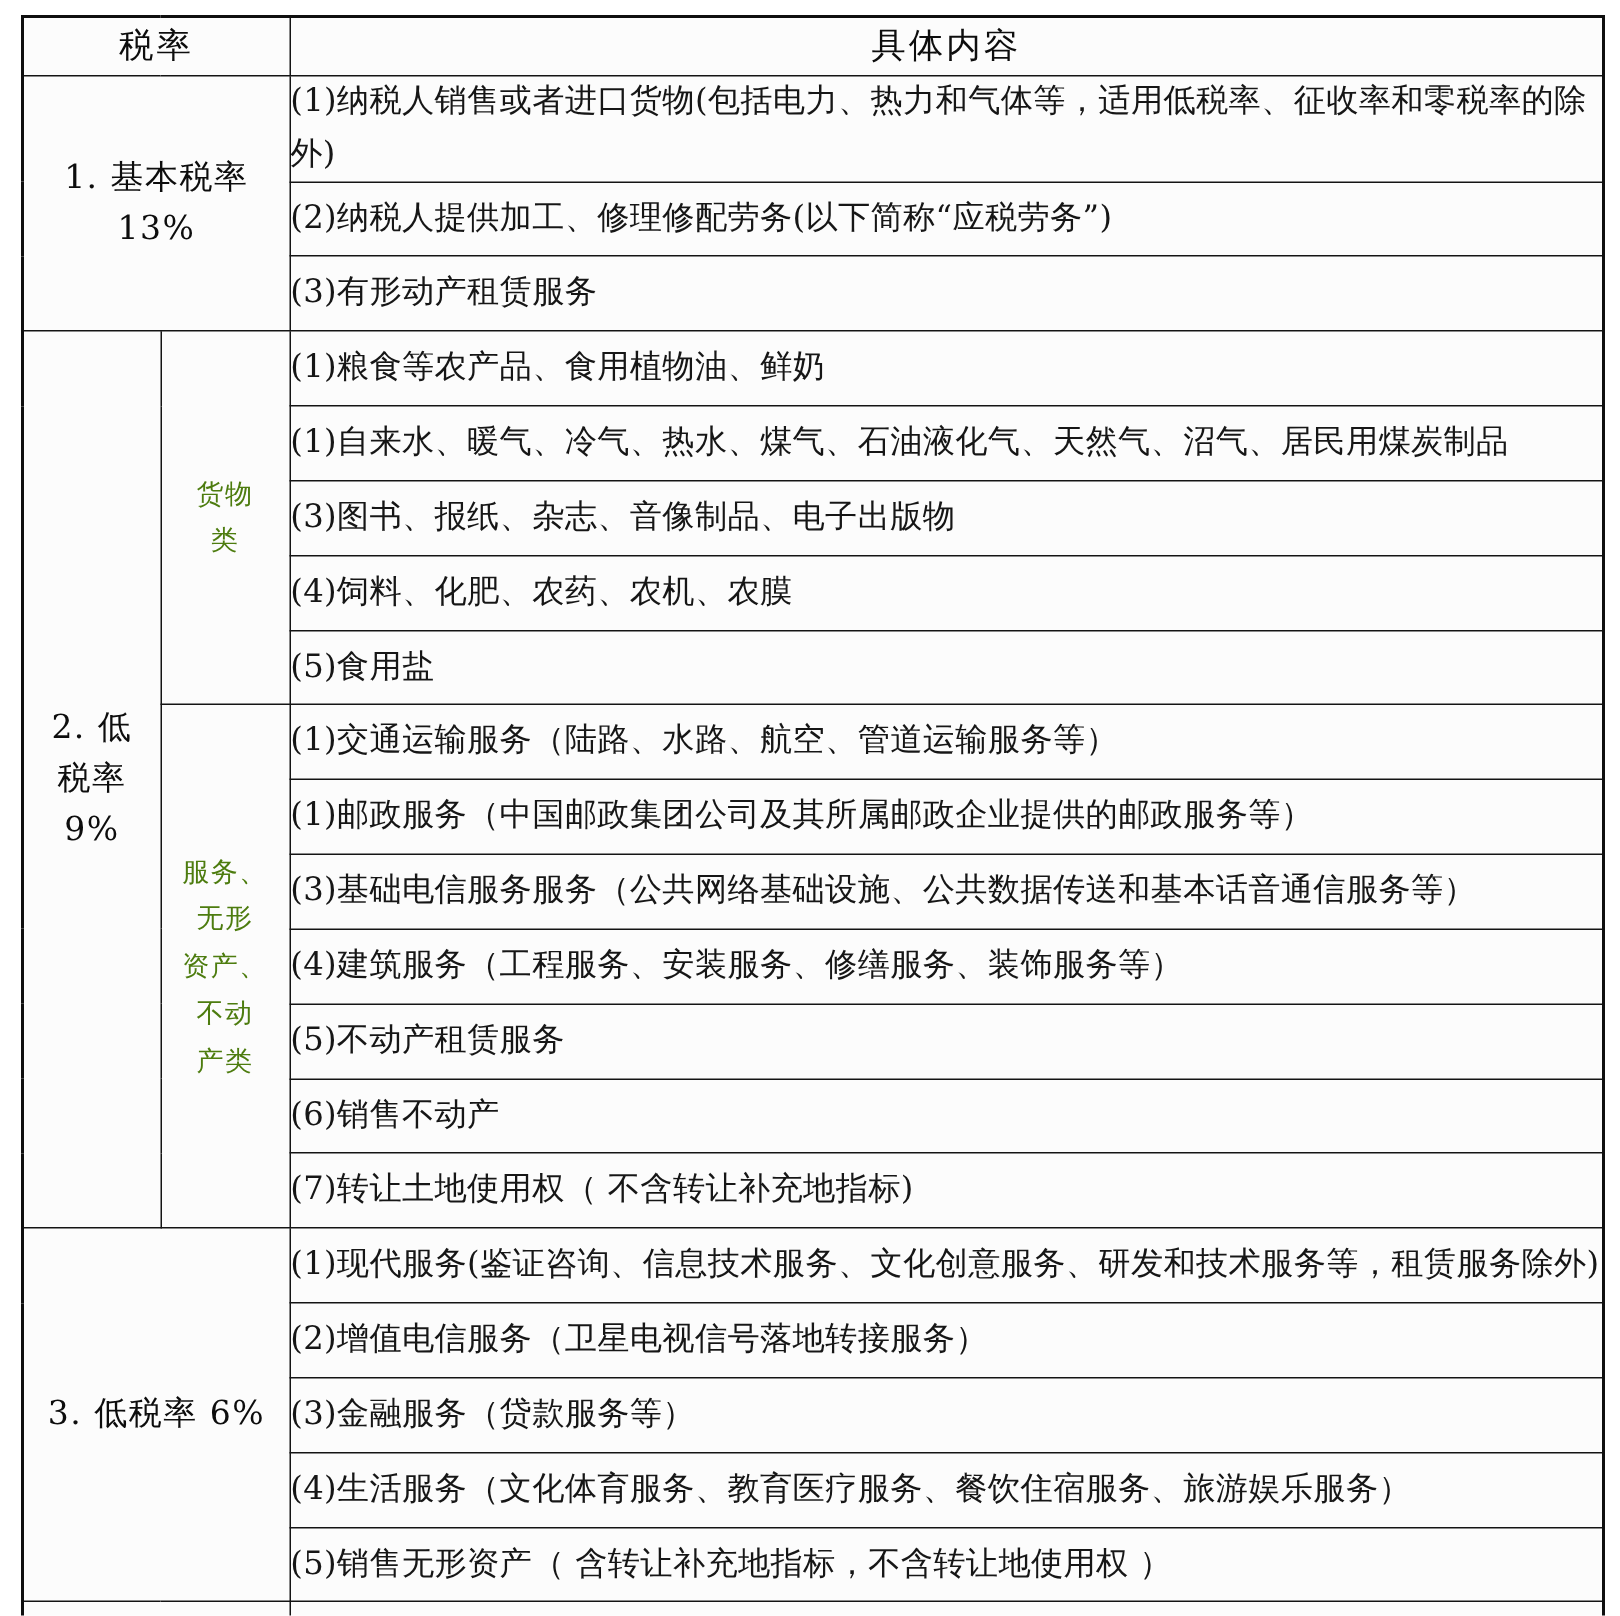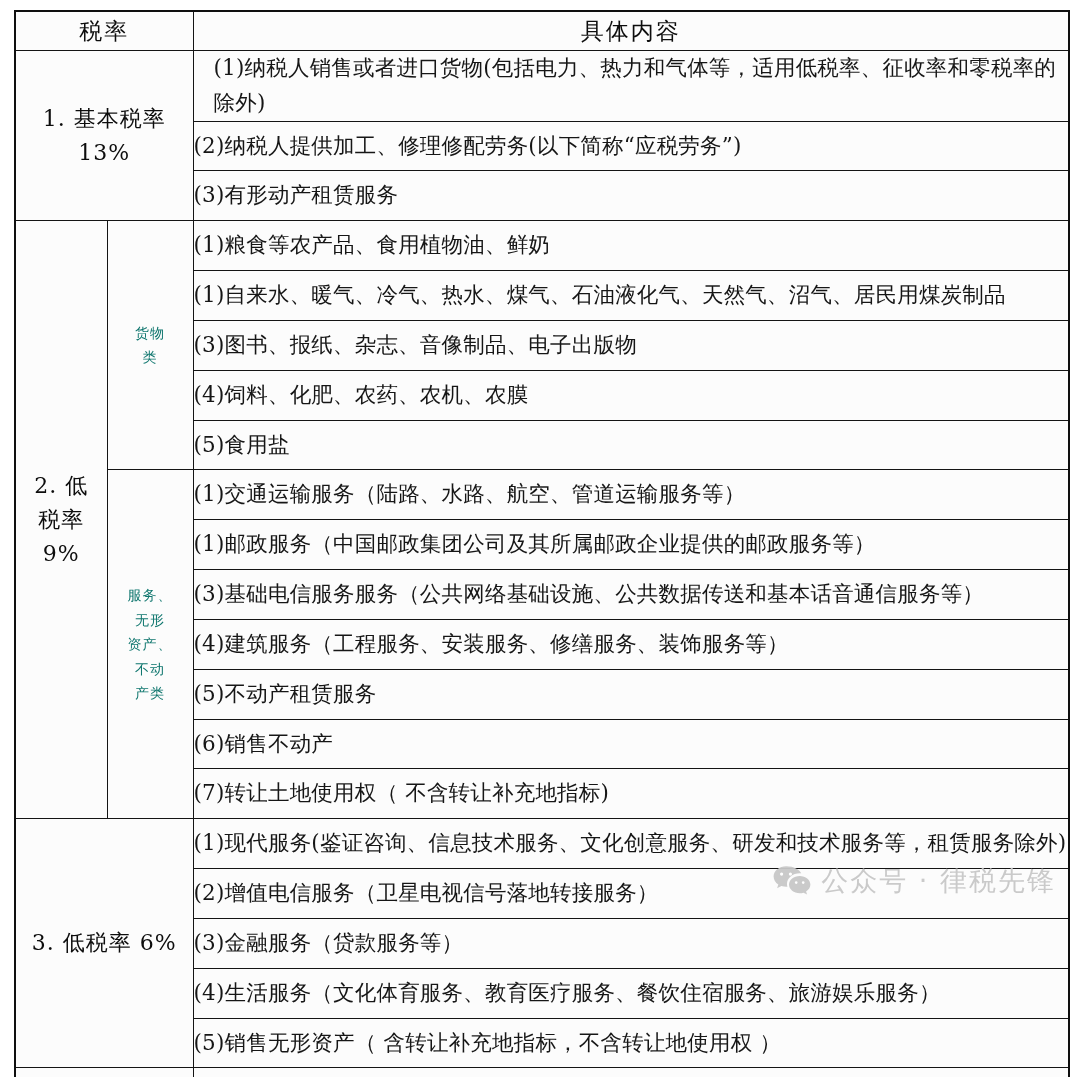--- a/index.html
+++ b/index.html
@@ -67,24 +67,24 @@
     color: #0d0d0d;
     padding: 4px 4px;
     margin-left: 24px;
   }
   .rate-cell .rate-line { display: block; white-space: nowrap; }
 
   
   .sub-cell {
     text-align: center;
     font-weight: bold;
-    font-size: 14px;
+    font-size: 18px;
     line-height: 1.75;
     letter-spacing: 1px;
-    color: #0f766e;
+    color: #4d7c0f;
     padding: 4px 2px;
   }
   .sub-cell .sub-line { display: block; white-space: nowrap; }
 
   
   .content-cell {
     font-size: 21.5px;
     line-height: 1.62;
     letter-spacing: 0.2px;
     padding: 7px 4px 7px 9px;
@@ -92,21 +92,20 @@
     color: #161616;
     word-break: break-all;
   }
   .content-cell.one-line {
     height: 24px;
     padding-top: 7px;
     padding-bottom: 7px;
   }
   .content-cell.two-line {
     height: 62px;
-    padding-left: 20px;
   }
 
   
   #watermark {
     position: absolute;
     right: 24px;
     bottom: 14px;
     display: flex;
     align-items: center;
     gap: 9px;
@@ -230,27 +229,14 @@
         <tr>
           <td class="content-cell one-line">(5)销售无形资产（ 含转让补充地指标，不含转让地使用权 ）</td>
         </tr>
         <tr>
           <td class="rate-cell" rowspan="3" colspan="2"></td>
           <td class="content-cell one-line">(1)纳税人出口货物，税率为零；但是，国务院另有规定的除外</td>
         </tr>
       </tbody>
   </table>
 
-  <div id="watermark">
-    <span class="wx-icon">
-      <svg viewBox="0 0 40 34" width="40" height="34" aria-hidden="true">
-        <path d="M14.2 2.2C7.2 2.2 1.6 6.9 1.6 12.6c0 3.2 1.8 6.1 4.7 8l-1.2 3.7 4.3-2.2c1.5.4 3.1.7 4.8.7.4 0 .8 0 1.2-.1-.3-.9-.4-1.8-.4-2.7 0-5.9 5.7-10.7 12.8-10.7.5 0 .9 0 1.4.1C27.9 5.6 21.7 2.2 14.2 2.2z" fill="#c8c8c8"></path>
-        <circle cx="9.6" cy="10.1" r="1.6" fill="#ffffff"></circle>
-        <circle cx="18.4" cy="10.1" r="1.6" fill="#ffffff"></circle>
-        <path d="M38.4 20.6c0-4.8-4.8-8.7-10.7-8.7s-10.7 3.9-10.7 8.7 4.8 8.7 10.7 8.7c1.3 0 2.6-.2 3.8-.6l3.6 1.9-1-3.1c2.6-1.6 4.3-4.1 4.3-6.9z" fill="#c8c8c8"></path>
-        <circle cx="24.2" cy="18.6" r="1.3" fill="#ffffff"></circle>
-        <circle cx="31.2" cy="18.6" r="1.3" fill="#ffffff"></circle>
-      </svg>
-    </span>
-    <span class="wm-text">公众号 · 律税先锋</span>
-  </div>
 
 </div>
 
 </body></html>

